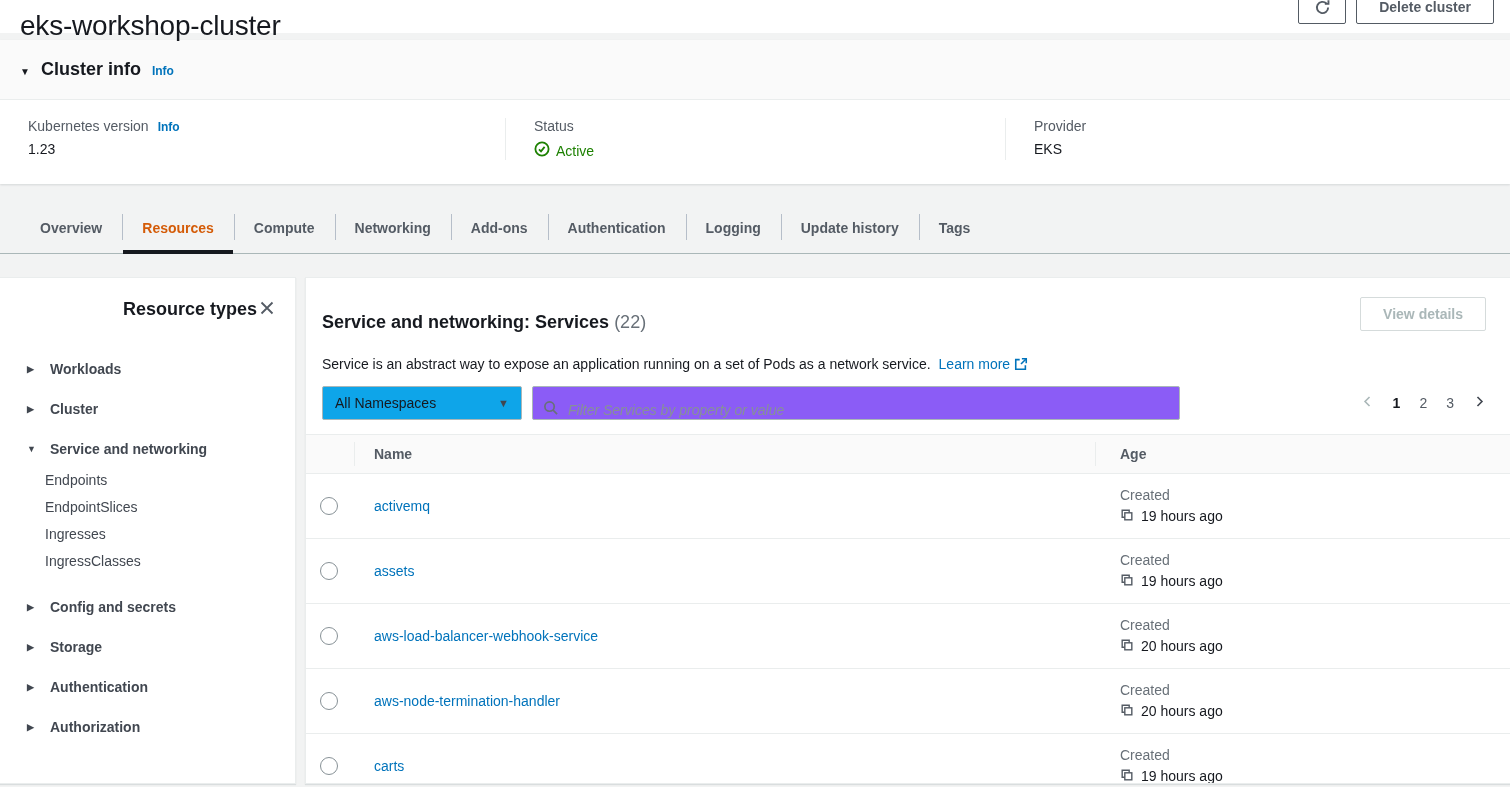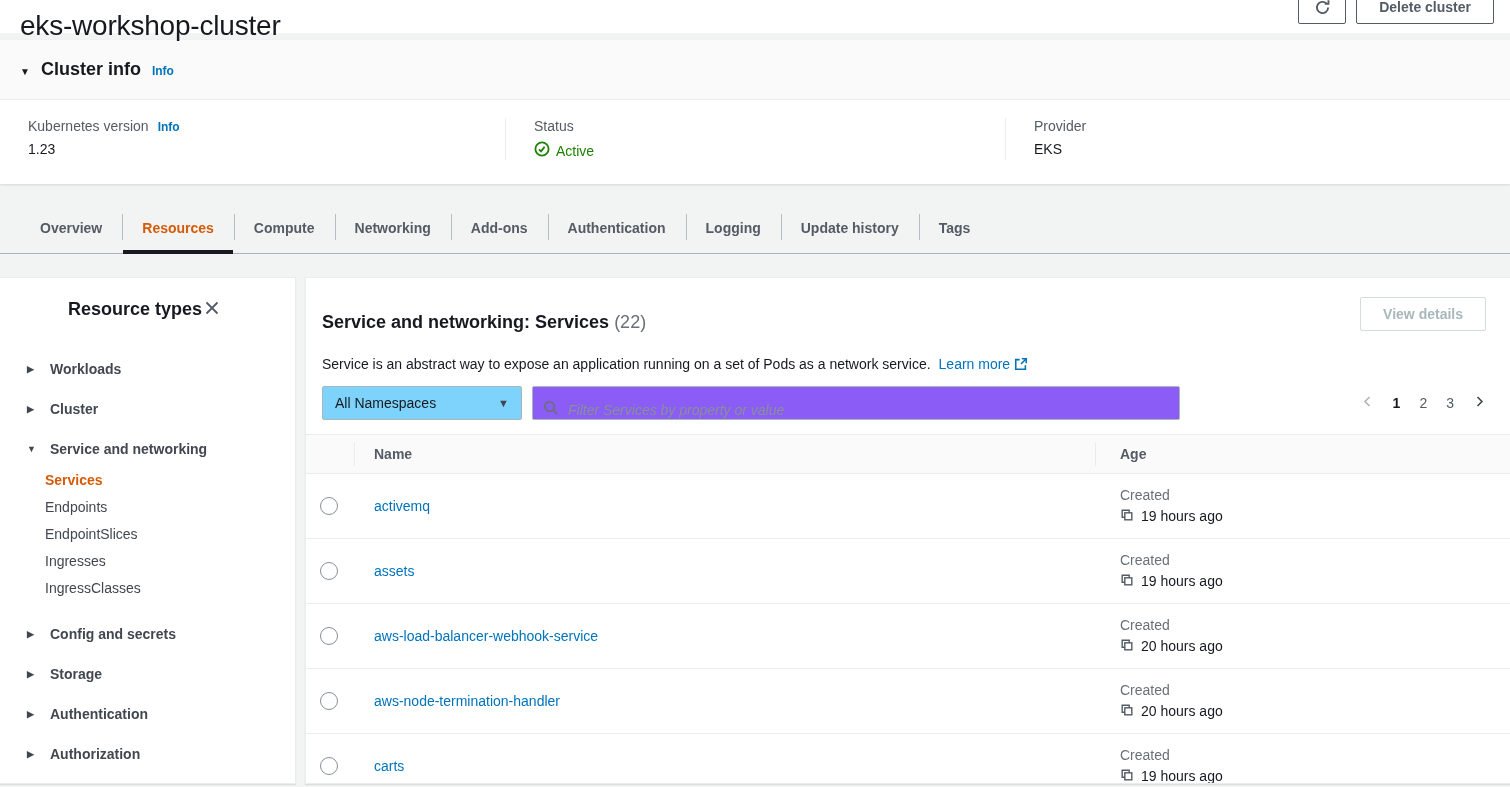--- a/index.html
+++ b/index.html
@@ -36,41 +36,41 @@
   .tabs{display:flex;}
   .tab{position:relative;padding:19px 20px 17px;font-size:14px;font-weight:700;color:#545b64;cursor:pointer;white-space:nowrap;}
   .tab:not(:first-child)::before{content:"";position:absolute;left:0;top:50%;transform:translateY(-50%);
       width:1px;height:26px;background:#b6bec9;}
   .tab.active{color:#d45b07;}
   .tab.active::after{content:"";position:absolute;left:1px;right:1px;bottom:-1px;height:4px;background:#16191f;}
   
   .content{display:flex;gap:9px;margin-top:23px;height:507px;}
   .side-panel{width:296px;box-sizing:border-box;background:#fff;border:1px solid #eaeded;border-left:none;
       box-shadow:0 1px 1px rgba(0,28,36,.1);overflow:hidden;}
-  .side-head{display:flex;justify-content:center;align-items:center;padding:20px 18px 0 13px;}
+  .side-head{display:flex;justify-content:flex-end;align-items:center;padding:20px 18px 0 13px;}
   .side-title{font-size:18px;font-weight:700;}
   .close-btn{background:none;border:none;color:#545b64;cursor:pointer;padding:2px;display:flex;}
   .tree{margin-top:28px;}
   .tree-item{display:flex;align-items:center;gap:13px;padding:12px 0 12px 27px;font-weight:700;
       font-size:14px;color:#414750;cursor:pointer;}
   .tree-caret{font-size:9px;color:#414750;width:10px;flex:none;}
   .sub{padding-left:45px;margin:-2px 0 12px;}
   .sub-item{padding:5px 0 6px;font-size:14px;color:#414750;cursor:pointer;}
   .sub-item.active{color:#d45b07;font-weight:700;}
   
   .main-panel{flex:1;background:#fff;border:1px solid #eaeded;border-right:none;
       box-shadow:0 1px 1px rgba(0,28,36,.1);padding-top:19px;overflow:hidden;box-sizing:border-box;}
   .main-head{display:flex;justify-content:space-between;align-items:flex-start;padding:0 24px 0 16px;}
   .main-title{font-size:18px;font-weight:700;}
   .count{color:#687078;font-weight:400;margin-left:5px;}
   .desc{padding:0 24px 0 16px;margin-top:8px;font-size:14px;color:#16191f;}
   .learn{color:#0073bb;margin-left:8px;text-decoration:none;cursor:pointer;white-space:nowrap;}
   .learn svg{vertical-align:-2px;margin-left:4px;}
   .filter-row{display:flex;align-items:center;margin-top:14px;padding:0 24px 0 16px;}
-  .ns-select{width:200px;height:34px;box-sizing:border-box;border:1px solid #aab7b8;border-radius:2px;background:#7dd3fc;
+  .ns-select{width:200px;height:34px;box-sizing:border-box;border:1px solid #aab7b8;border-radius:2px;background:#0ea5e9;
       display:flex;align-items:center;justify-content:space-between;padding:0 12px;font-size:14px;cursor:pointer;}
   .ns-arrow{font-size:11px;color:#414750;}
   .search-box{width:648px;height:34px;box-sizing:border-box;border:1px solid #aab7b8;border-radius:2px;background:#8b5cf6;
       margin-left:10px;display:flex;align-items:flex-end;gap:8px;padding:0 10px;}
   .search-box input{border:none;outline:none;flex:1;font-size:14px;font-family:inherit;color:#16191f;background:transparent;}
   .search-box input::placeholder{font-style:italic;color:#879196;}
   .pager{margin-left:auto;display:flex;align-items:center;gap:19px;font-size:14px;}
   .pg-btn{background:none;border:none;padding:0;display:flex;cursor:pointer;}
   .pg-prev{color:#aab7b8;cursor:default;}
   .pg-next{color:#414750;}
@@ -183,21 +183,20 @@
       </div>
       <div class="tree-item">
         <span class="tree-caret">▶</span>
         <span>Cluster</span>
       </div>
       <div class="tree-item">
         <span class="tree-caret">▼</span>
         <span>Service and networking</span>
       </div>
       <div class="sub">
-        <div class="sub-item active">Services</div>
         <div class="sub-item">Endpoints</div>
         <div class="sub-item">EndpointSlices</div>
         <div class="sub-item">Ingresses</div>
         <div class="sub-item">IngressClasses</div>
       </div>
       <div class="tree-item">
         <span class="tree-caret">▶</span>
         <span>Config and secrets</span>
       </div>
       <div class="tree-item">

